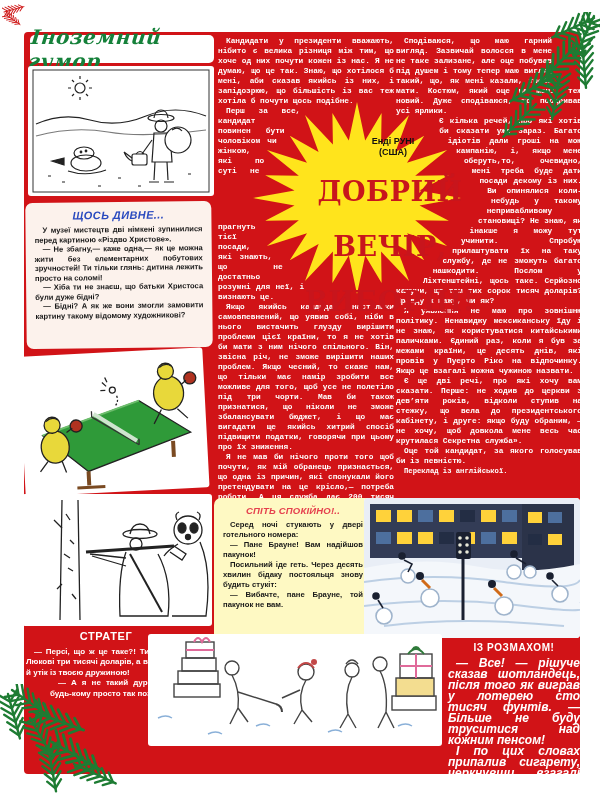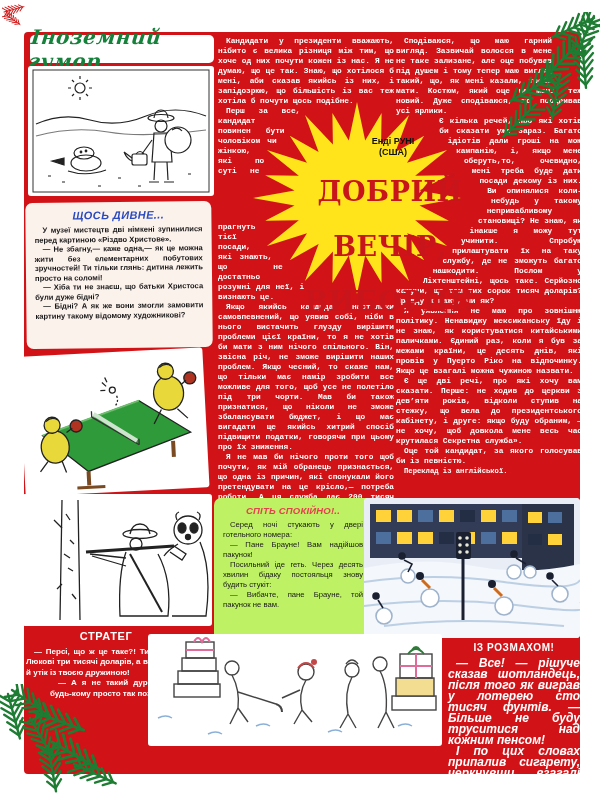--- a/index.html
+++ b/index.html
@@ -23,24 +23,24 @@
   .winter{left:340px;top:466px;width:216px;height:140px;border-radius:4px;}
   .presents{left:124px;top:602px;width:294px;height:112px;}
 
   
   .wbox{background:#fcf2ec;border-radius:7px;padding:6px 9px;}
   .strange{left:2px;top:170px;width:186px;height:146px;transform:rotate(-0.6deg);}
   .strange h2{margin:1px 0 4px 0;text-align:center;font-size:11px;font-style:italic;
     font-weight:800;color:#2b4bbf;letter-spacing:0.4px;}
   .strange p{margin:0;font-size:7.6px;line-height:9.5px;font-weight:700;color:#181818;
     text-align:justify;text-indent:8px;}
-  .sleep{left:190px;top:466px;width:158px;height:154px;background:#bef264;}
+  .sleep{left:190px;top:466px;width:158px;height:154px;background:#fef9c3;}
   .sleep h2{margin:1px 0 4px 0;text-align:center;font-size:9.5px;font-style:italic;
     font-weight:800;color:#e5404e;letter-spacing:0.2px;}
-  .sleep p{margin:0;font-size:7.7px;line-height:10px;font-weight:400;color:#181818;
+  .sleep p{margin:0;font-size:7.7px;line-height:10px;font-weight:700;color:#181818;
     text-align:justify;text-indent:7px;}
 
   
   .col{color:#fff;font-weight:700;text-align:justify;}
   .col p{margin:0;text-indent:8px;font-family:Liberation Mono, monospace;}
   .midcol{left:194px;top:4px;width:176px;height:468px;font-size:7.8px;line-height:10px;overflow:hidden;}
   .rightcol{left:372px;top:4px;width:186px;height:462px;font-size:7.8px;line-height:10px;overflow:hidden;}
   .push-burst-mid{float:right;width:148px;height:188px;
     shape-outside:polygon(100% 0%,42% 0%,16% 26%,0% 52%,18% 78%,48% 100%,100% 100%);}
   .push-burst-right{float:left;width:95px;height:170px;

